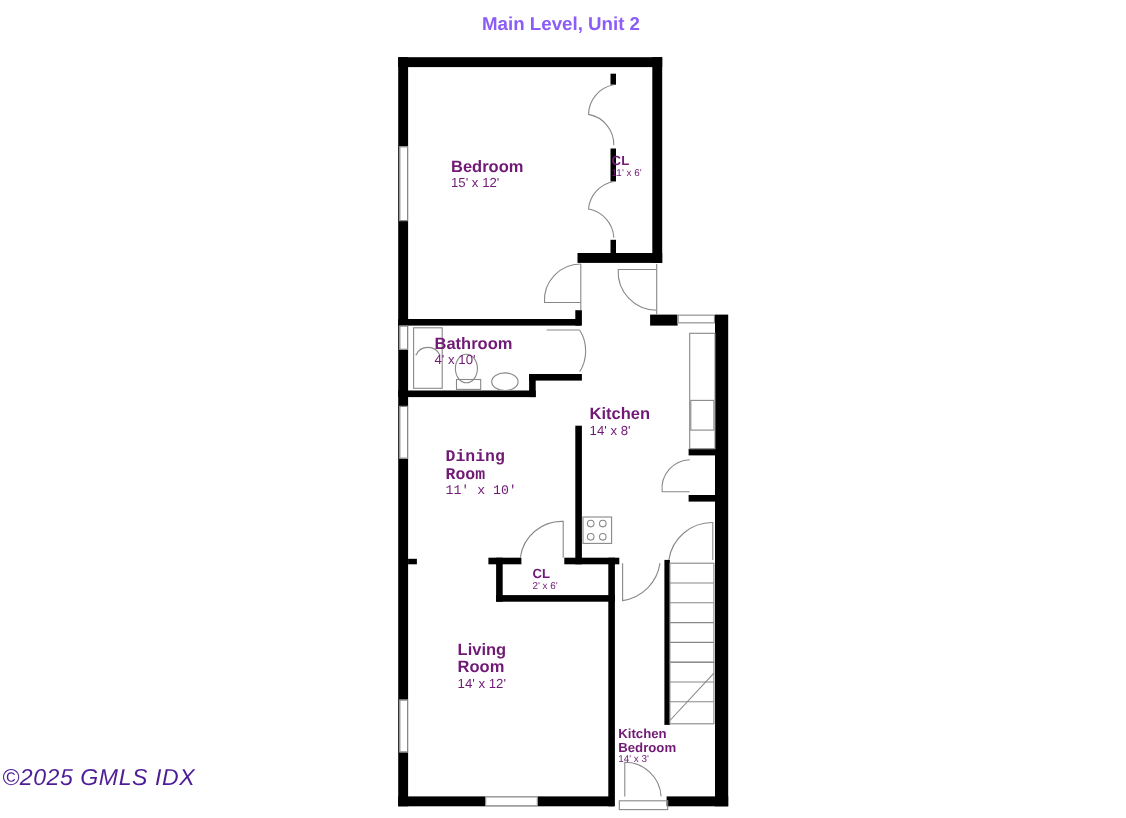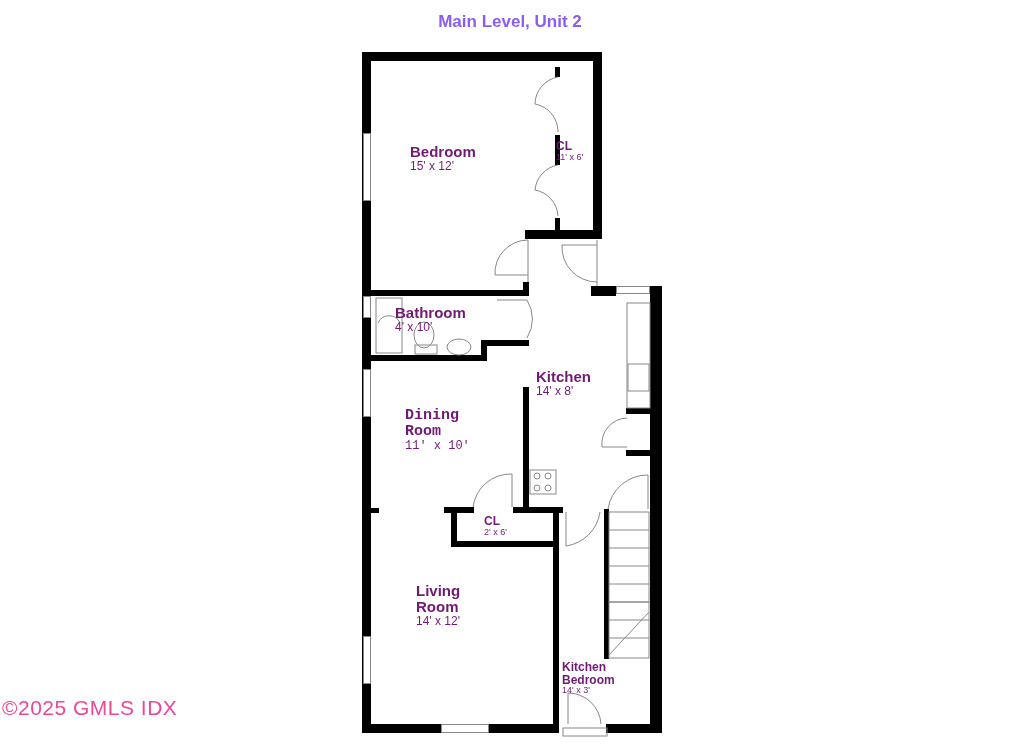--- a/index.html
+++ b/index.html
@@ -5,21 +5,21 @@
   html, body { margin:0; padding:0; background:#ffffff; }
   body { width:1024px; height:744px; position:relative; overflow:hidden; font-family:"Liberation Sans", sans-serif; }
   .title { position:absolute; left:0; top:12px; width:1020px; text-align:center; font-weight:bold; font-size:17px; color:#8b5cf6; }
   .wall { position:absolute; background:#000; }
   .win { position:absolute; background:#fff; border:1px solid #888; box-sizing:border-box; }
   .room-label { position:absolute; text-align:left; color:#701a75; line-height:1.05; }
   .room-name { font-weight:bold; font-size:15px; display:block; }
   .room-dim { font-size:12px; display:block; }
   .small .room-name { font-size:12px; }
   .small .room-dim { font-size:9px; }
-  .watermark { position:absolute; left:2px; top:696px; font-size:21px; color:#ec4899; letter-spacing:0.5px; }
+  .watermark { position:absolute; left:2px; top:696px; font-size:21px; color:#4c1d95; letter-spacing:0.5px;font-style:italic; }
   svg.plan { position:absolute; left:0; top:0; }
 </style>
 </head>
 <body>
 
 <div class="title">Main Level, Unit 2</div>
 
 <div class="wall" style="left:362px;top:52px;width:240px;height:9px;"></div>
 <div class="wall" style="left:362px;top:52px;width:9px;height:681px;"></div>
 <div class="wall" style="left:593px;top:52px;width:9px;height:187px;"></div>

